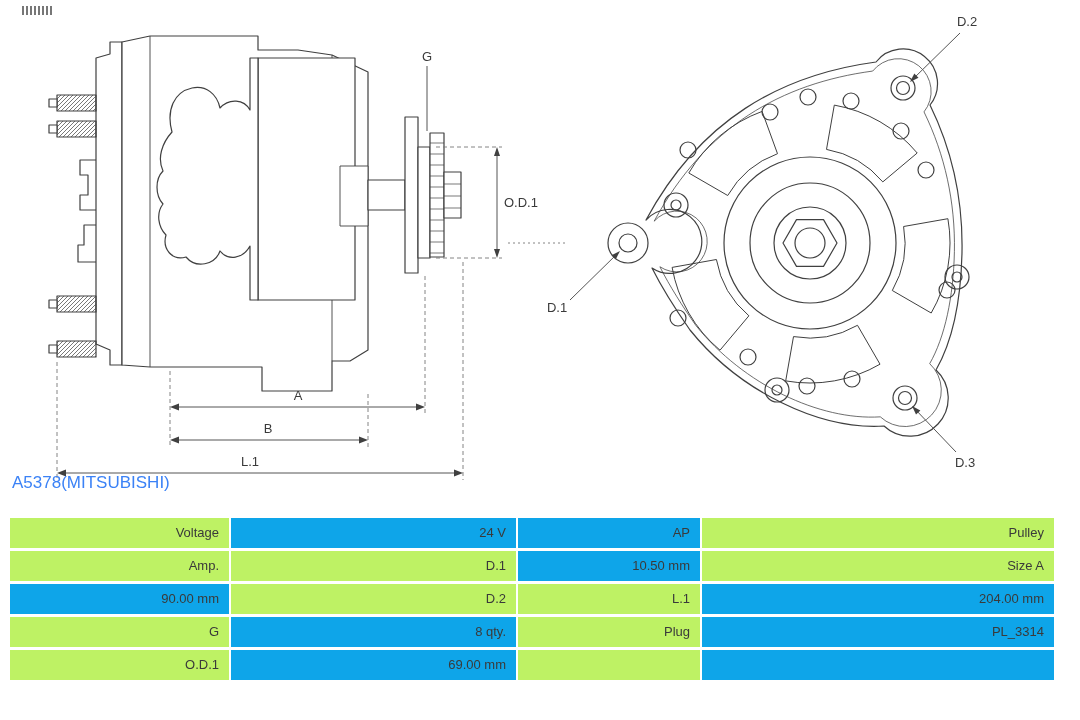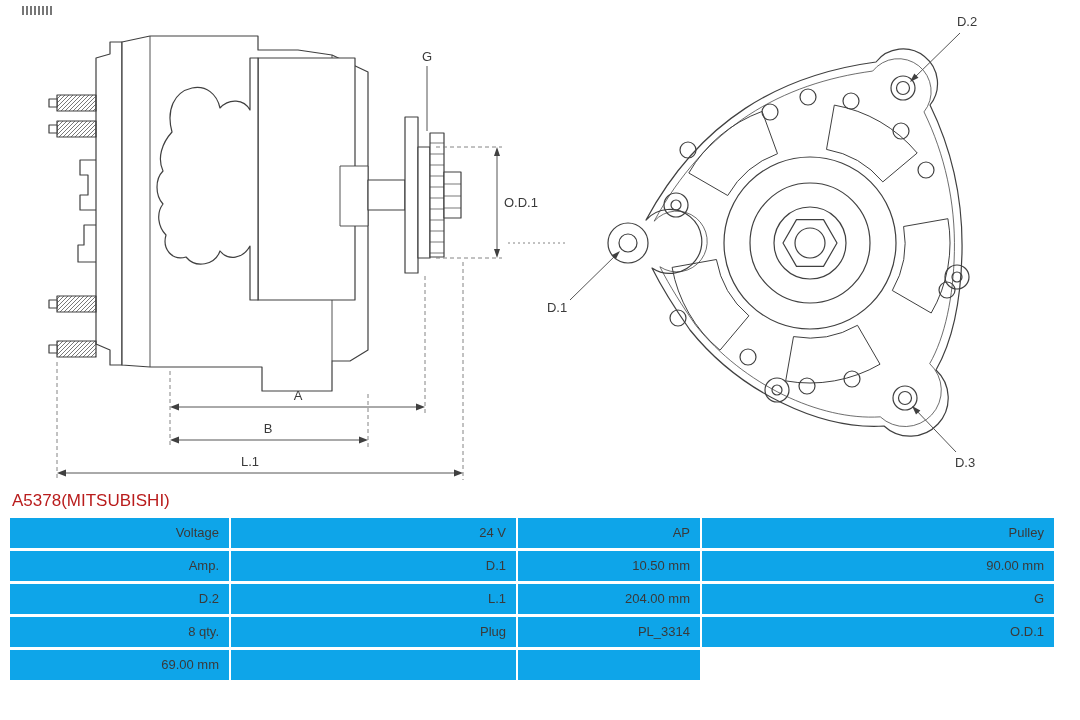--- a/index.html
+++ b/index.html
@@ -4,27 +4,27 @@
 <style>
   html,body{margin:0;padding:0;background:#ffffff;}
   body{width:1080px;height:720px;font-family:"Liberation Sans", sans-serif;}
   .page{position:relative;width:1080px;height:720px;background:#fff;overflow:hidden;}
 
   .corner-mark{position:absolute;left:22px;top:6px;width:30px;height:9px;opacity:.8;
     background:repeating-linear-gradient(90deg,#555 0 2px,#fff 2px 4px);}
 
   .drawing{position:absolute;left:0;top:0;}
 
-  .part-title{position:absolute;left:12px;top:491px;font-size:17px;color:#b91c1c;}
+  .part-title{position:absolute;left:12px;top:473px;font-size:17px;color:#3b82f6;}
 
   .spec-table{position:absolute;left:10px;top:518px;width:1044px;
     display:grid;grid-template-columns:219px 285px 182px 352px;column-gap:2px;row-gap:3px;}
   .cell{height:30px;line-height:30px;padding:0 10px;box-sizing:border-box;
     text-align:right;font-size:13px;color:#3a3a3a;overflow:hidden;white-space:nowrap;}
-  .cell.label{background:#0ea5e9;}
+  .cell.label{background:#bef264;}
   .cell.value{background:#0ea5e9;}
 
   svg text{font-size:13px;fill:#3a3a3a;}
 </style>
 </head>
 <body>
 
 <div class="page">
 
   <div class="corner-mark"></div>
@@ -202,20 +202,21 @@
   <div class="spec-table">
     <div class="cell label">Voltage</div>
     <div class="cell value">24 V</div>
     <div class="cell value">AP</div>
     <div class="cell label">Pulley</div>
 
     <div class="cell label">Amp.</div>
     <div class="cell label">D.1</div>
     <div class="cell value">10.50 mm</div>
 
+    <div class="cell label">Size A</div>
     <div class="cell value">90.00 mm</div>
     <div class="cell label">D.2</div>
 
     <div class="cell label">L.1</div>
     <div class="cell value">204.00 mm</div>
 
     <div class="cell label">G</div>
     <div class="cell value">8 qty.</div>
     <div class="cell label">Plug</div>
     <div class="cell value">PL_3314</div>

